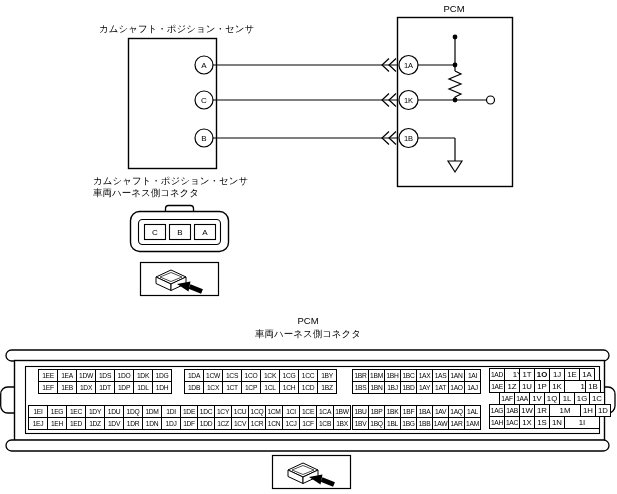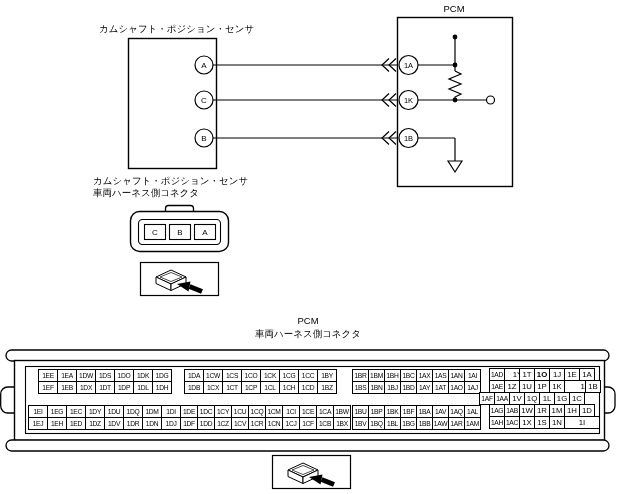--- a/index.html
+++ b/index.html
@@ -270,35 +270,35 @@
       </div>
     <div class="pin-row" style="left:489px;top:380px">
         <div class="pin-cell s" style="width: 16px;">1AE</div>
         <div class="pin-cell" style="width: 16px;">1Z</div>
         <div class="pin-cell" style="width: 16px;">1U</div>
         <div class="pin-cell" style="width: 16px;">1P</div>
         <div class="pin-cell" style="width: 16px;">1K</div>
         <div class="pin-cell" style="width: 16px; padding-left: 20px;">1F</div>
         <div class="pin-cell" style="width: 16px;">1B</div>
       </div>
-    <div class="pin-row" style="left:479px;top:392px">
+    <div class="pin-row" style="left:499px;top:392px">
         <div class="pin-cell s" style="width: 16px;">1AF</div>
         <div class="pin-cell s" style="width: 16px;">1AA</div>
         <div class="pin-cell" style="width: 16px;">1V</div>
         <div class="pin-cell" style="width: 16px;">1Q</div>
         <div class="pin-cell" style="width: 16px;">1L</div>
         <div class="pin-cell" style="width: 16px;">1G</div>
         <div class="pin-cell" style="width: 16px;">1C</div>
       </div>
     <div class="pin-row" style="left:489px;top:404px">
         <div class="pin-cell s" style="width: 16px;">1AG</div>
         <div class="pin-cell s" style="width: 16px;">1AB</div>
         <div class="pin-cell" style="width: 16px;">1W</div>
         <div class="pin-cell" style="width: 16px;">1R</div>
-        <div class="pin-cell" style="width: 16px;">1M</div>
+        <div class="pin-cell" style="width: 32px;">1M</div>
         <div class="pin-cell" style="width: 16px;">1H</div>
         <div class="pin-cell" style="width: 16px;">1D</div>
       </div>
     <div class="pin-row" style="left:489px;top:416px">
         <div class="pin-cell s" style="width: 16px;">1AH</div>
         <div class="pin-cell s" style="width: 16px;">1AC</div>
         <div class="pin-cell" style="width: 16px;">1X</div>
         <div class="pin-cell" style="width: 16px;">1S</div>
         <div class="pin-cell" style="width: 16px;">1N</div>
         <div class="pin-cell" style="width: 36px;">1I</div>

